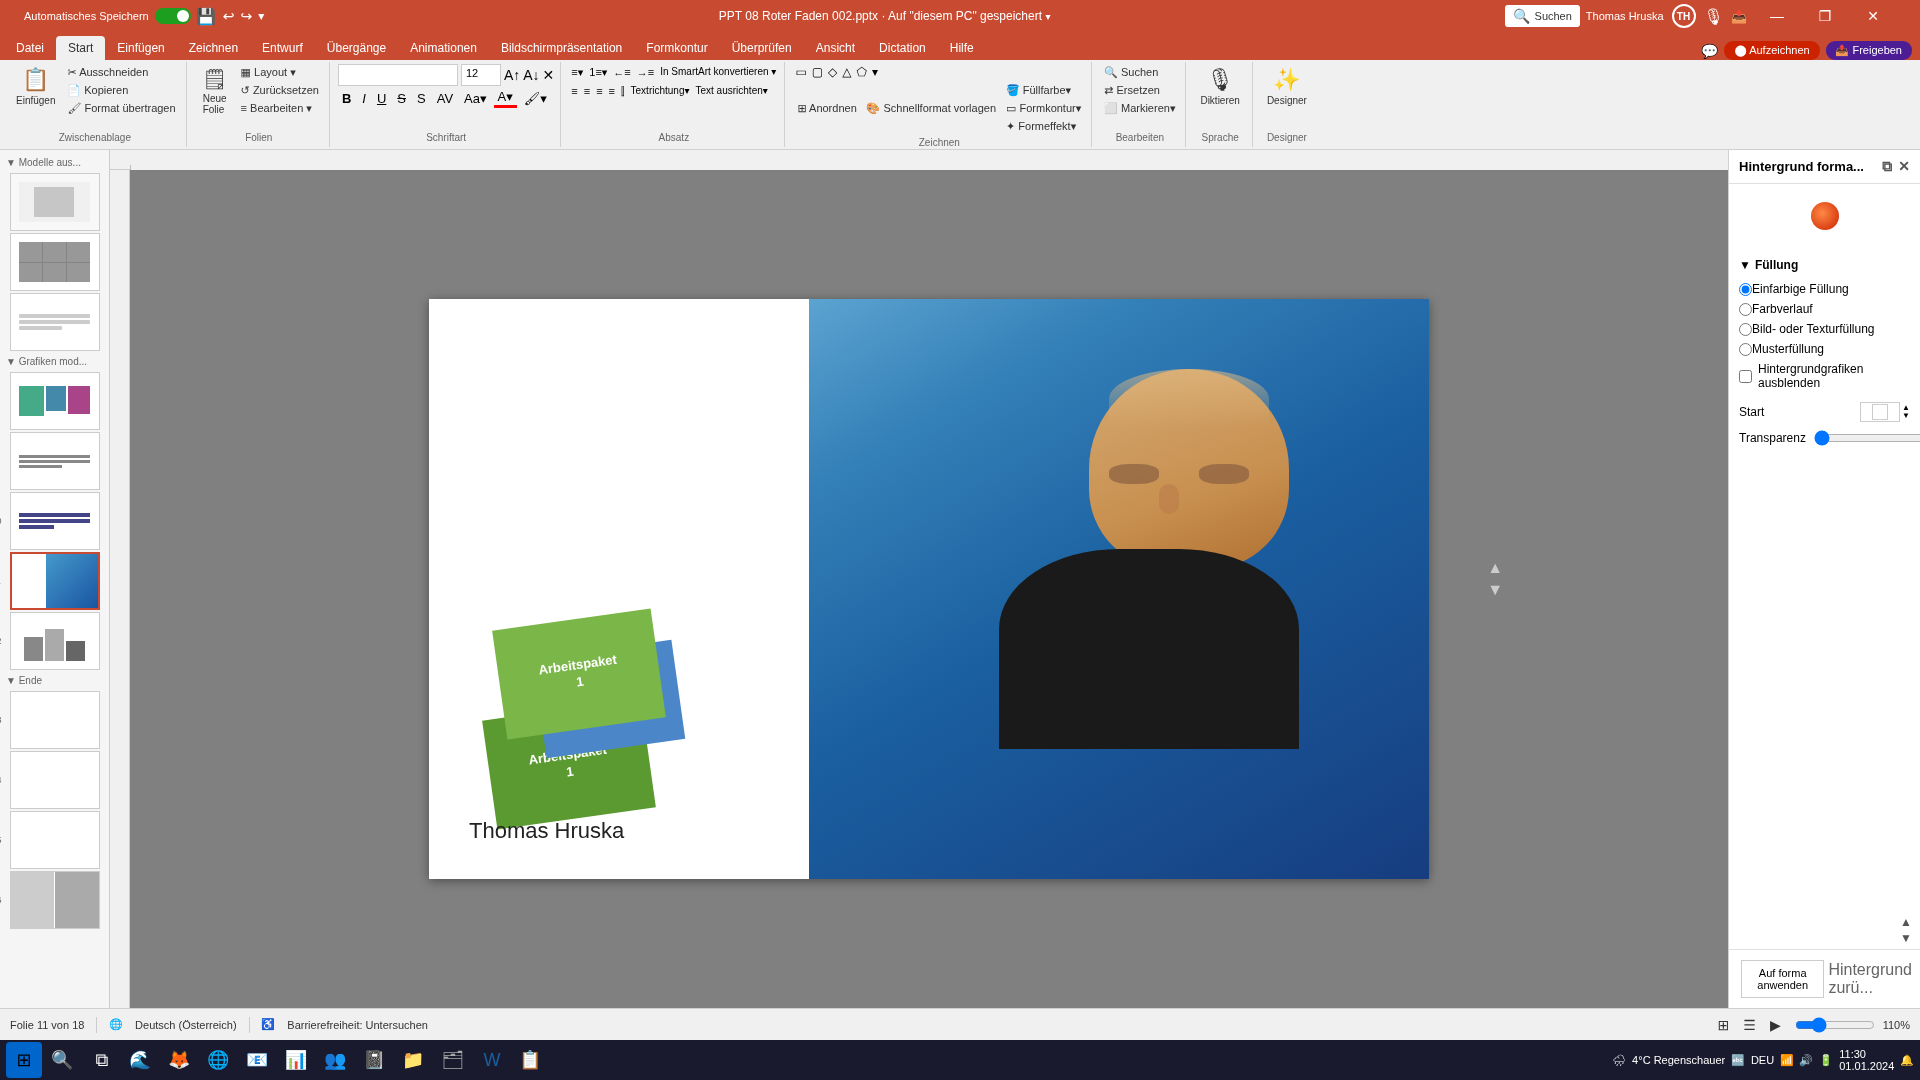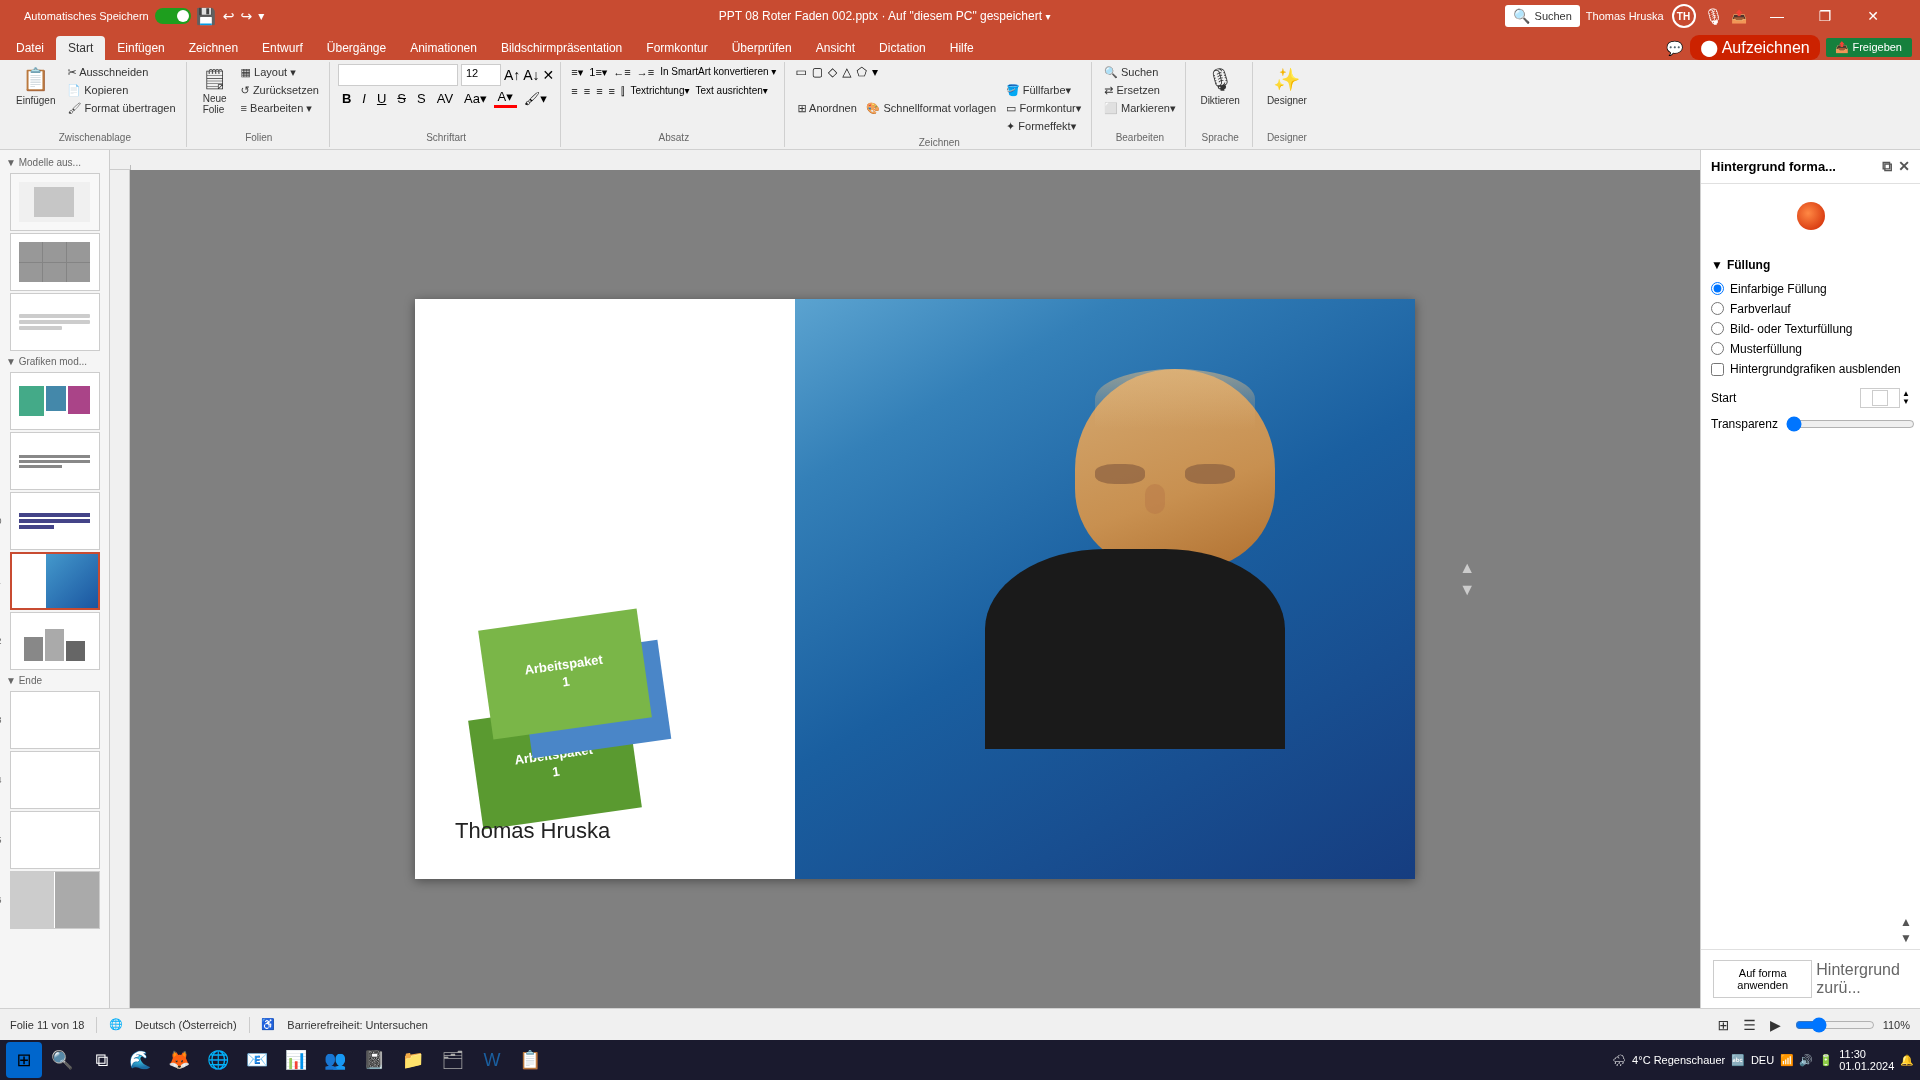--- a/index.html
+++ b/index.html
@@ -174,21 +174,21 @@
       width: 1000px;
       height: 580px;
       background: white;
       position: relative;
       overflow: hidden;
       box-shadow: 0 2px 10px rgba(0,0,0,0.4);
     }
 
     
     #right-panel {
-      width: 220px;
+      width: 192px;
       background: white;
       border-left: 1px solid #d0d0d0;
       display: flex;
       flex-direction: column;
     }
     #right-panel-header {
       display: flex;
       align-items: center;
       justify-content: space-between;
       padding: 8px 10px;
@@ -203,22 +203,21 @@
       display: flex;
       align-items: center;
       gap: 4px;
       font-size: 12px;
       font-weight: 600;
       margin-bottom: 10px;
       cursor: pointer;
     }
     .radio-option {
       display: flex;
-      align-items: flex-start;
-      gap: 6px;
+      align-items: flex-end;
       margin-bottom: 6px;
       font-size: 12px;
       cursor: pointer;
     }
     .radio-option input[type="radio"] { cursor: pointer; }
     .checkbox-option {
       display: flex;
       align-items: center;
       gap: 6px;
       margin-bottom: 6px;
@@ -354,22 +353,22 @@
   <div class="ribbon-tab">Übergänge</div>
   <div class="ribbon-tab">Animationen</div>
   <div class="ribbon-tab">Bildschirmpräsentation</div>
   <div class="ribbon-tab">Formkontur</div>
   <div class="ribbon-tab">Überprüfen</div>
   <div class="ribbon-tab">Ansicht</div>
   <div class="ribbon-tab">Dictation</div>
   <div class="ribbon-tab">Hilfe</div>
   <div style="margin-left:auto;display:flex;align-items:center;gap:6px;padding-right:8px;">
     <span style="color:white;font-size:14px;cursor:pointer;">💬</span>
-    <div style="background:#cc2200;color:white;padding:3px 10px;border-radius:9px;font-size:16px;cursor:pointer;">⬤ Aufzeichnen</div>
-    <div style="background:#15803d;color:white;padding:3px 10px;border-radius:2px;font-size:11px;cursor:pointer;">📤 Freigeben</div>
+    <div style="background:#cc2200;color:white;padding:3px 10px;border-radius:9px;font-size:11px;cursor:pointer;">⬤ Aufzeichnen</div>
+    <div style="background:#4c1d95;color:white;padding:3px 10px;border-radius:9px;font-size:11px;cursor:pointer;">📤 Freigeben</div>
   </div>
 </div>
 
 <div id="ribbon">
 
   <div class="ribbon-group">
     <div class="ribbon-group-content">
       <div class="ribbon-btn" style="min-width:50px;">
         <span style="font-size:22px;">📋</span>
         <span style="font-size:10px;">Einfügen</span>

